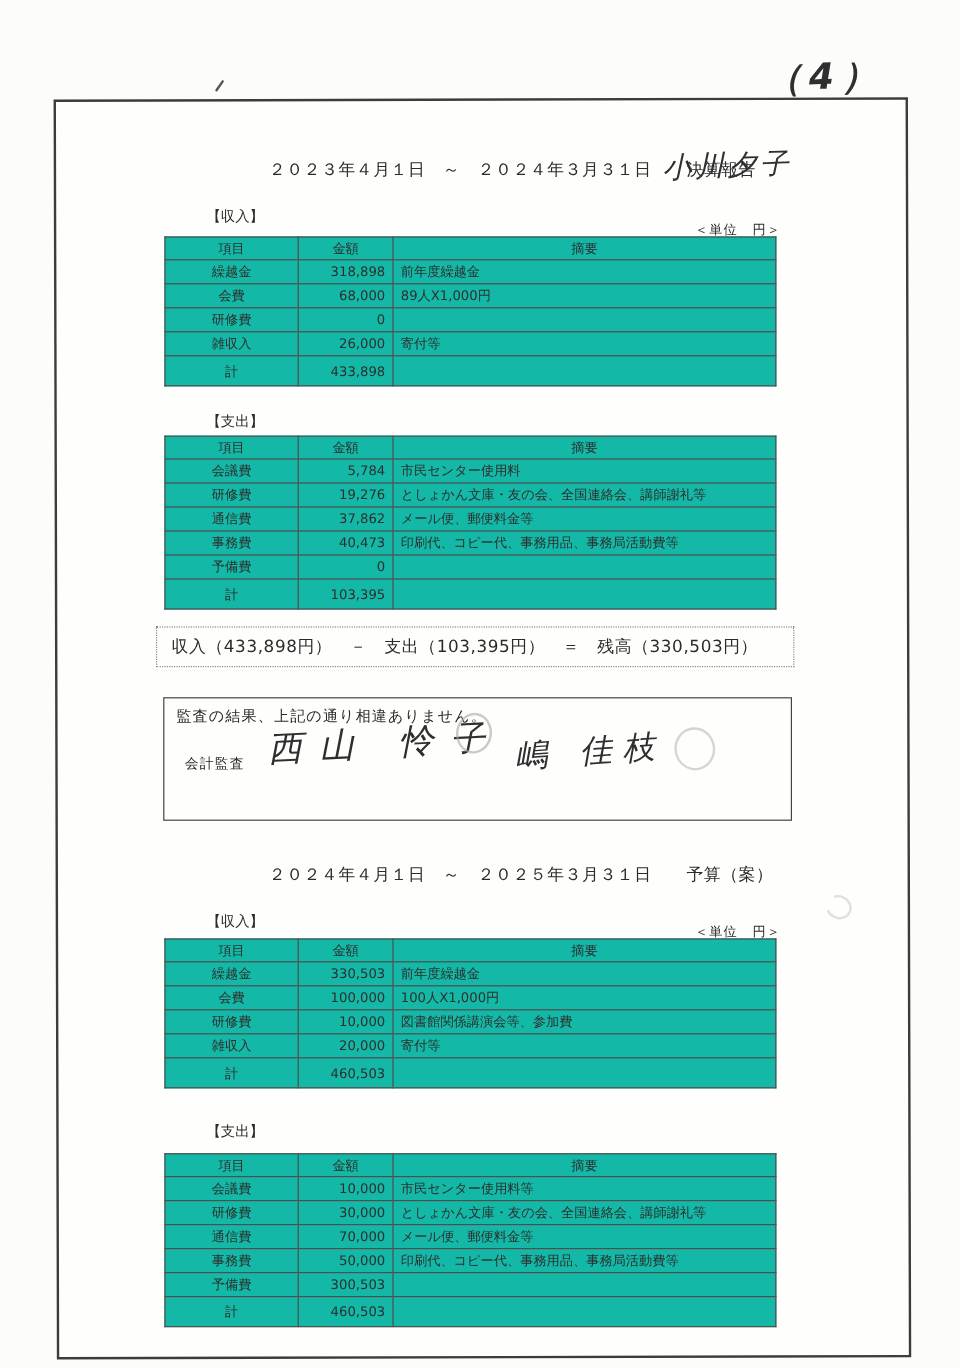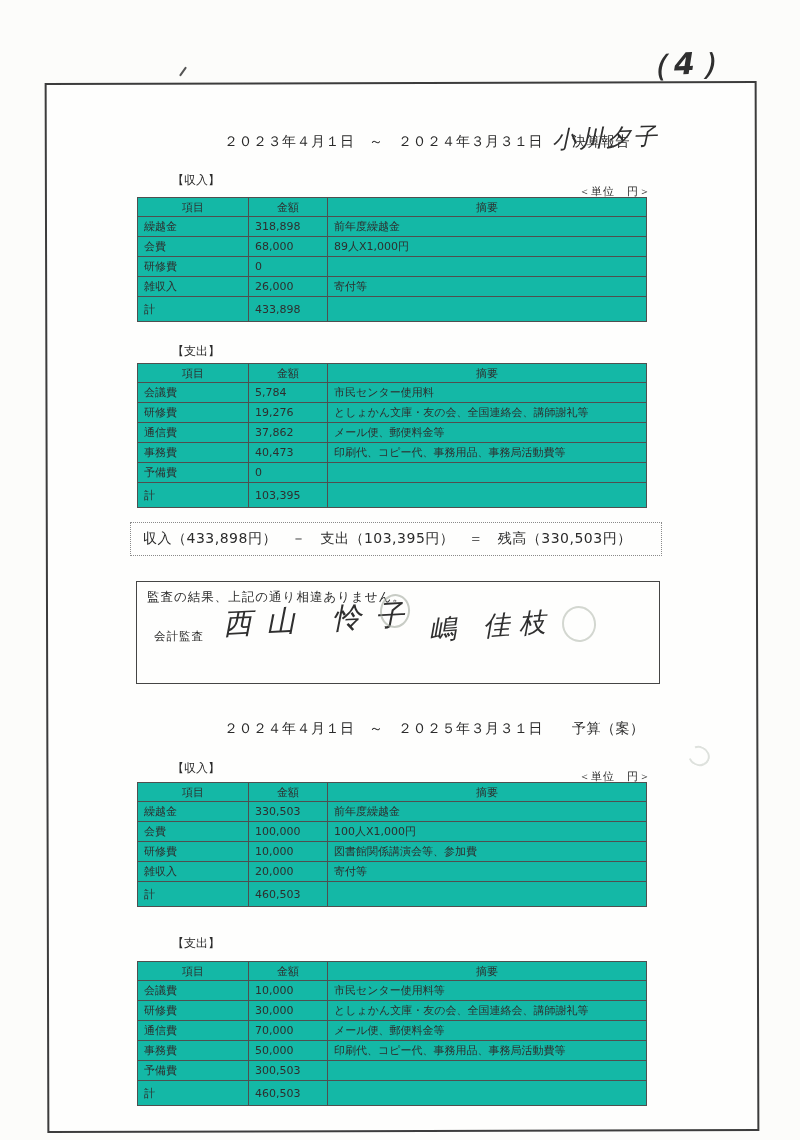--- a/index.html
+++ b/index.html
@@ -43,22 +43,22 @@
     position:absolute;width:510px;border-collapse:collapse;table-layout:fixed;
     font-size:11px;background:#14b8a6;
   }
   table.doc-table{border:1.6px solid #3f3f3f;}
   table.doc-table th,table.doc-table td{
     border:1.3px solid #4f4f4f;font-weight:normal;
     padding:0 6px;height:19px;overflow:hidden;white-space:nowrap;
     color:#2e2e2e;
   }
   table.doc-table th{height:18px;text-align:center;}
-  table.doc-table td.item{text-align:left;}
-  table.doc-table td.amt{}
+  table.doc-table td.item{text-align:center;}
+  table.doc-table td.amt{text-align:right;}
   table.doc-table td.rem{text-align:left;}
   table.doc-table tr.total td{height:24px;}
   .summary-box{
     position:absolute;left:130px;top:522px;width:532px;height:34px;
     border:1.4px dotted #8a8a8a;background:#fefefd;
     display:flex;align-items:center;padding-left:12px;box-sizing:border-box;
     font-size:14px;letter-spacing:0.5px;white-space:nowrap;
   }
   .audit-box{
     position:absolute;left:136px;top:581px;width:524px;height:103px;

